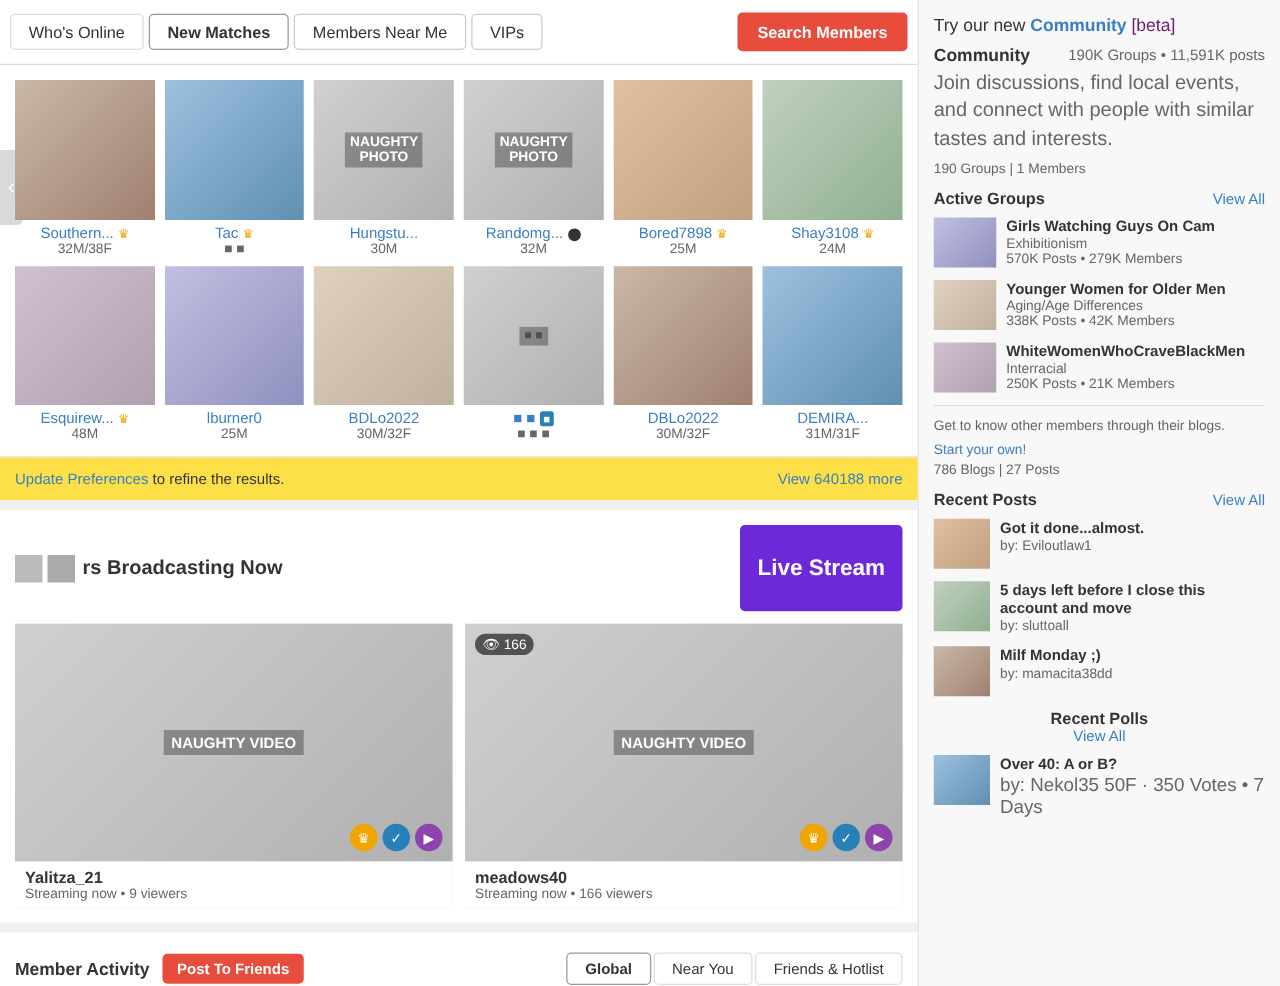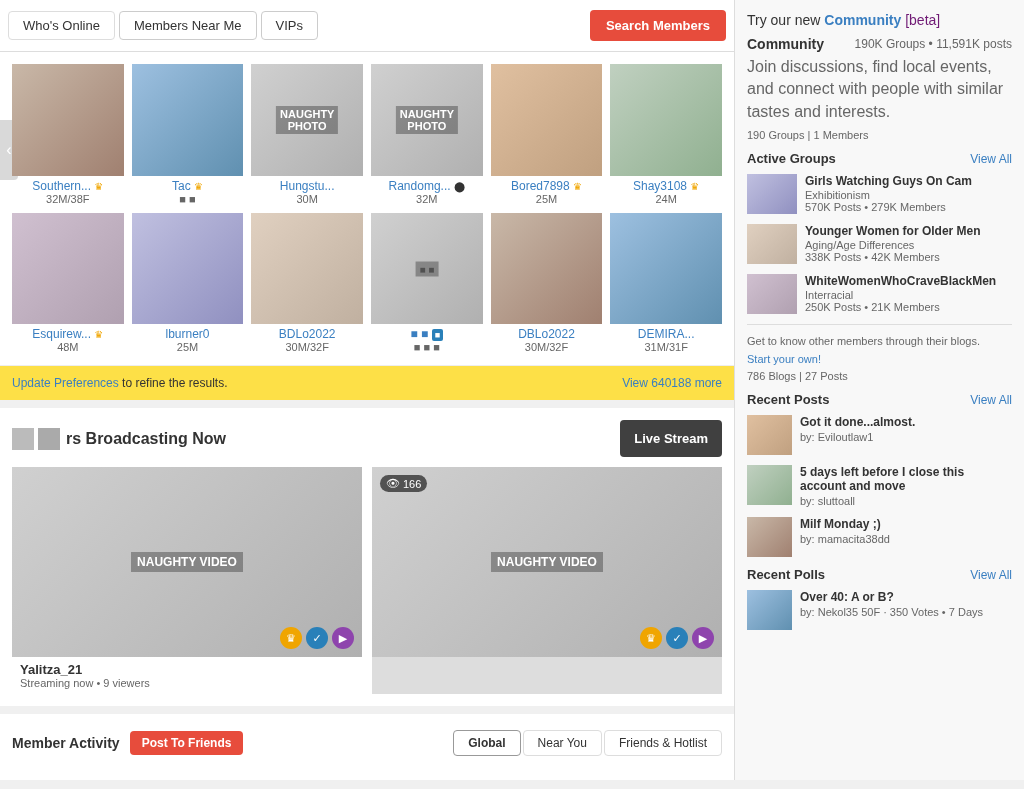--- a/index.html
+++ b/index.html
@@ -28,21 +28,21 @@
     .crown-icon { color: #f0a500; font-size: 10px; }
 
     .preferences-row { display: flex; justify-content: space-between; align-items: center; padding: 10px 12px; background: #fde047; border-top: 1px solid #eee; font-size: 12px; }
     .preferences-row a { color: #3a7fc1; text-decoration: none; }
     .view-more { color: #3a7fc1; text-decoration: none; }
 
     
     .broadcast-section { background: #fff; margin-top: 8px; padding: 12px; }
     .broadcast-header { display: flex; align-items: center; margin-bottom: 10px; }
     .broadcast-title { font-size: 16px; font-weight: bold; flex: 1; }
-    .live-stream-btn { background: #404040; color: #fff; border: none; padding: 11px 14px; border-radius: 4px; cursor: pointer; font-size: 13px; font-weight: bold; }
+    .live-stream-btn { background: #6d28d9; color: #fff; border: none; padding: 24px 14px; border-radius: 4px; cursor: pointer; font-size: 18px; font-weight: bold; }
     .broadcast-grid { display: grid; grid-template-columns: 1fr 1fr; gap: 10px; }
     .stream-card { background: #ddd; position: relative; }
     .stream-thumb { width: 100%; height: 190px; background: #b0b0b0; position: relative; display: flex; align-items: center; justify-content: center; }
     .stream-thumb .vid-label { color: #fff; font-size: 12px; font-weight: bold; background: rgba(0,0,0,0.3); padding: 3px 6px; }
     .viewer-badge { position: absolute; top: 8px; left: 8px; background: rgba(0,0,0,0.6); color: #fff; font-size: 11px; padding: 2px 6px; border-radius: 10px; display: flex; align-items: center; gap: 3px; }
     .stream-icons { position: absolute; bottom: 8px; right: 8px; display: flex; gap: 4px; }
     .stream-icon { width: 22px; height: 22px; border-radius: 50%; display: flex; align-items: center; justify-content: center; font-size: 11px; }
     .icon-gold { background: #f0a500; color: #fff; }
     .icon-blue { background: #2980b9; color: #fff; }
     .icon-purple { background: #8e44ad; color: #fff; }
@@ -80,26 +80,26 @@
     .group-stats { font-size: 11px; color: #666; }
     .divider { border: none; border-top: 1px solid #ddd; margin: 10px 0; }
     .blogs-text { font-size: 11px; color: #666; margin-bottom: 4px; }
     .start-blog { color: #3a7fc1; font-size: 11px; text-decoration: none; cursor: pointer; }
     .blogs-count { font-size: 11px; color: #666; margin-bottom: 10px; }
     .post-item { display: flex; align-items: flex-start; gap: 8px; margin-bottom: 10px; }
     .post-thumb { width: 45px; height: 40px; background: #bbb; flex-shrink: 0; }
     .post-info { flex: 1; }
     .post-title { font-size: 12px; font-weight: bold; color: #333; margin-bottom: 2px; }
     .post-by { font-size: 11px; color: #666; }
-    .polls-section { margin-top: 6px; }
+    .polls-section { margin-top: 6px; flex-direction: column; }
     .poll-item { display: flex; align-items: flex-start; gap: 8px; margin-bottom: 8px; }
     .poll-thumb { width: 45px; height: 40px; background: #bbb; flex-shrink: 0; }
     .poll-info { flex: 1; }
     .poll-title { font-size: 12px; font-weight: bold; color: #333; margin-bottom: 2px; }
-    .poll-by { font-size: 11px; color: #666; }
+    .poll-by { font-size: 15px; color: #666; }
 
     
     .nav-arrow { width: 18px; height: 60px; background: rgba(0,0,0,0.15); display: flex; align-items: center; justify-content: center; cursor: pointer; color: #fff; font-size: 16px; border-radius: 0 4px 4px 0; position: absolute; left: 0; top: 120px; }
 
     
     .photo-p1 { background: linear-gradient(135deg, #c9b8a8 0%, #a08070 100%); }
     .photo-p2 { background: linear-gradient(135deg, #9dc0e0 0%, #6090b0 100%); }
     .photo-p3 { background: linear-gradient(135deg, #d0d0d0 0%, #b0b0b0 100%); }
     .photo-p4 { background: linear-gradient(135deg, #e0c0a0 0%, #c0a080 100%); }
     .photo-p5 { background: linear-gradient(135deg, #c0d0c0 0%, #90b090 100%); }
@@ -111,20 +111,21 @@
 <body>
 
 <div class="layout">
 
   <div class="main" style="position:relative;">
 
     <div class="nav-arrow">‹</div>
 
     <div class="tabs">
       <div class="tab">Who's Online</div>
+      <div class="tab active">New Matches</div>
       <div class="tab">Members Near Me</div>
       <div class="tab">VIPs</div>
       <button class="search-members-btn">Search Members</button>
     </div>
 
     <div class="members-section">
       <div class="members-grid">
 
         <div class="member-card">
           <div class="member-photo photo-p1"></div>
@@ -239,20 +240,24 @@
               <span>👁</span>
               <span>166</span>
             </div>
             <span class="vid-label">NAUGHTY VIDEO</span>
             <div class="stream-icons">
               <div class="stream-icon icon-gold">♛</div>
               <div class="stream-icon icon-blue">✓</div>
               <div class="stream-icon icon-purple">▶</div>
             </div>
           </div>
+          <div class="stream-info">
+            <div class="stream-name">meadows40</div>
+            <div class="stream-status">Streaming now • 166 viewers</div>
+          </div>
         </div>
       </div>
     </div>
 
     <div class="activity-section">
       <div class="activity-header">
         <span class="activity-title">Member Activity</span>
         <button class="post-btn">Post To Friends</button>
         <div class="activity-tabs">
           <div class="activity-tab active">Global</div>

